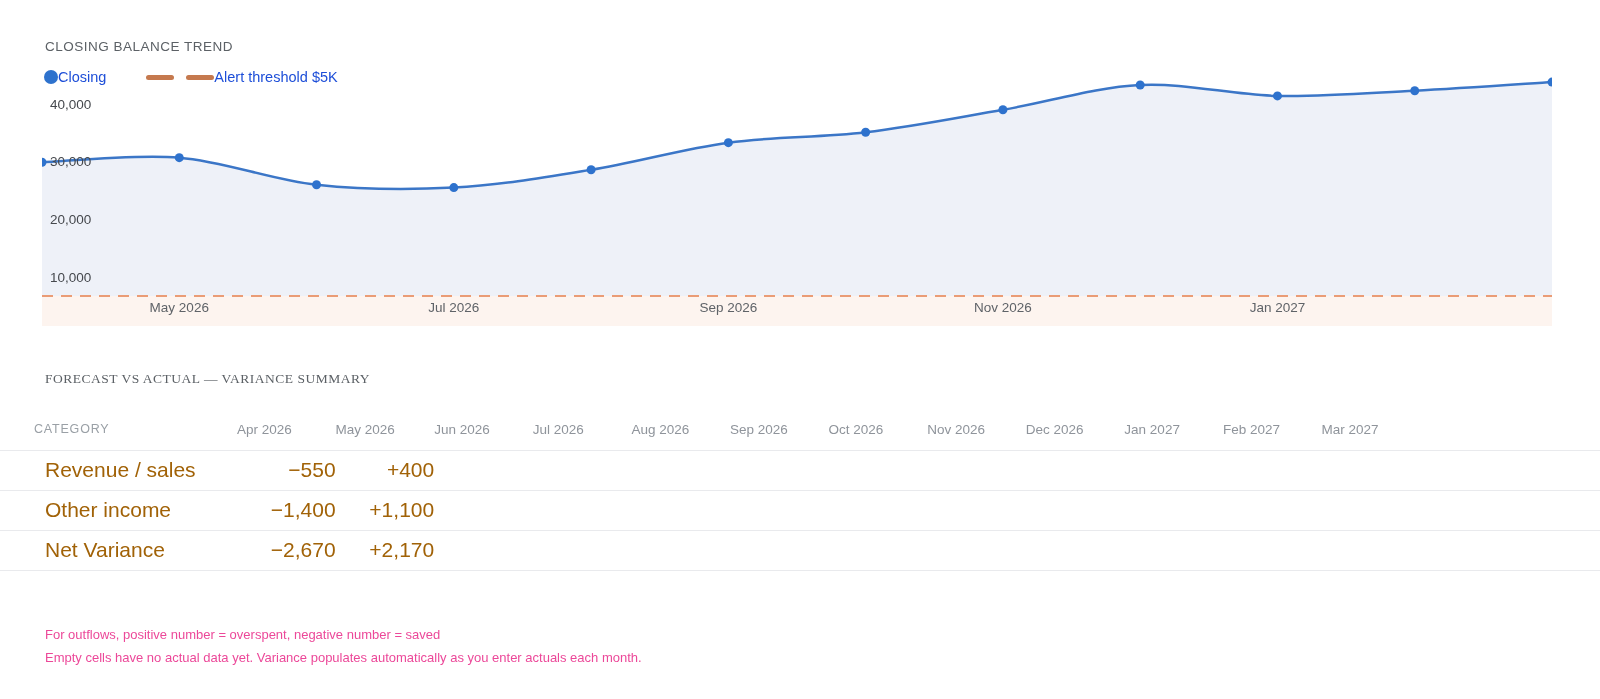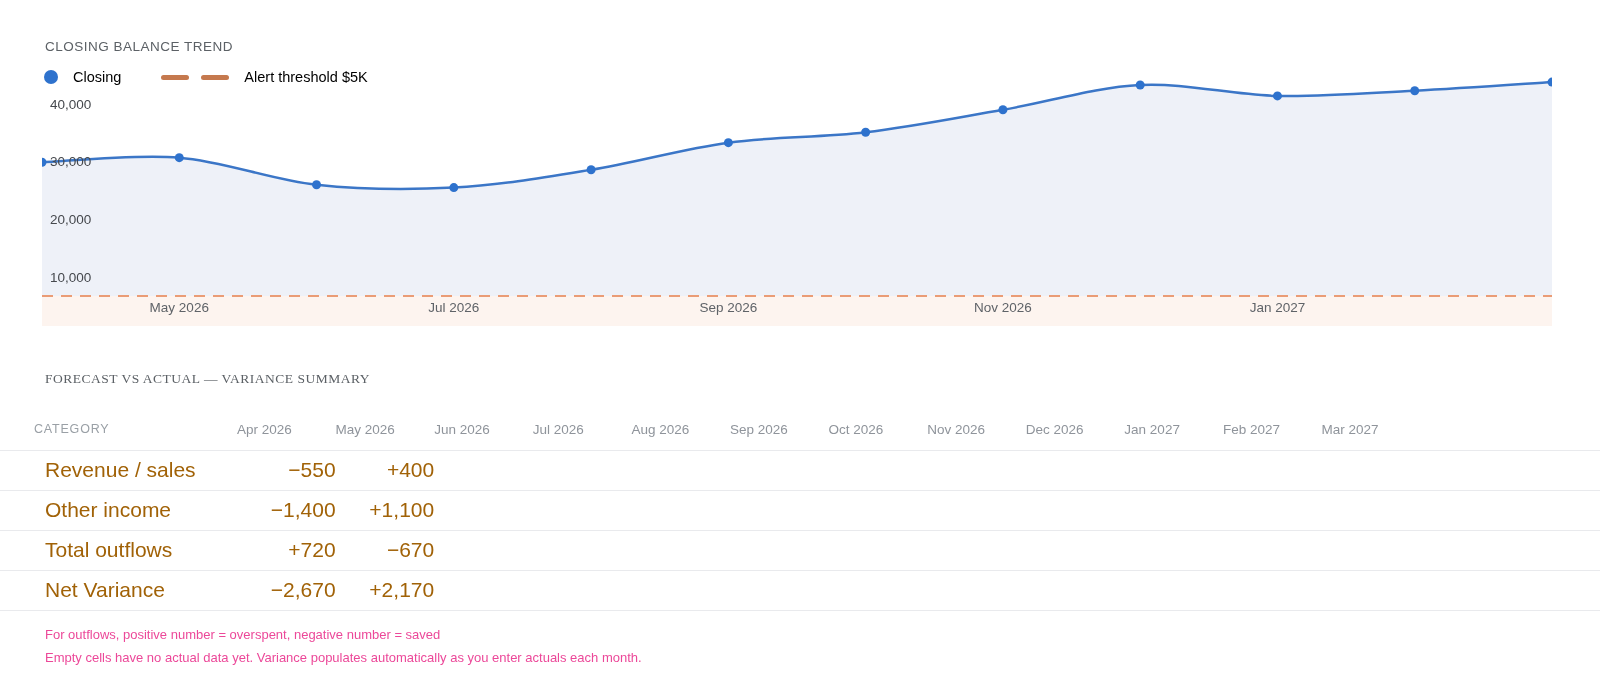--- a/index.html
+++ b/index.html
@@ -12,21 +12,21 @@
     letter-spacing: 0.5px; white-space: nowrap;
   }
   #chart-title { top: 39px; }
   #table-title { top: 371px; font-family: Liberation Serif, serif; }
 
   
   .legend { position: absolute; left: 44px; top: 69px; height: 16px; display: flex; align-items: center; }
   .legend .dot {
     width: 14px; height: 14px; border-radius: 50%; background: #2e72cd; display: inline-block;
   }
-  .legend .legend-label { font-size: 14.5px; color: #000000; margin-left: 15px; }
+  .legend .legend-label { font-size: 14.5px; color: #1d4ed8; }
   .legend .dash {
     width: 28px; height: 5px; border-radius: 2.5px; background: #c5794e; display: inline-block;
   }
   .legend .dash.first { margin-left: 40px; }
   .legend .dash.second { margin-left: 12px; }
 
   #chart-svg { position: absolute; left: 0; top: 0; width: 1600px; height: 340px; }
   #chart-svg text { font-family: "Liberation Sans", sans-serif; }
   .ytick { font-size: 13.5px; fill: #45484d; }
   .xtick { font-size: 13.5px; fill: #5f6368; }
@@ -172,36 +172,20 @@
           <td class="value"></td>
           <td class="value"></td>
           <td class="value"></td>
           <td class="value"></td>
           <td class="value"></td>
           <td class="value"></td>
           <td class="value"></td>
           <td class="value"></td>
           <td></td>
         </tr>
-        <tr>
-          <td class="category">Total outflows</td>
-          <td class="value val-unfavorable">+720</td>
-          <td class="value val-favorable">−670</td>
-          <td class="value"></td>
-          <td class="value"></td>
-          <td class="value"></td>
-          <td class="value"></td>
-          <td class="value"></td>
-          <td class="value"></td>
-          <td class="value"></td>
-          <td class="value"></td>
-          <td class="value"></td>
-          <td class="value"></td>
-          <td></td>
-        </tr>
         <tr class="bold">
           <td class="category">Net Variance</td>
           <td class="value val-unfavorable">−2,670</td>
           <td class="value val-favorable">+2,170</td>
           <td class="value"></td>
           <td class="value"></td>
           <td class="value"></td>
           <td class="value"></td>
           <td class="value"></td>
           <td class="value"></td>

